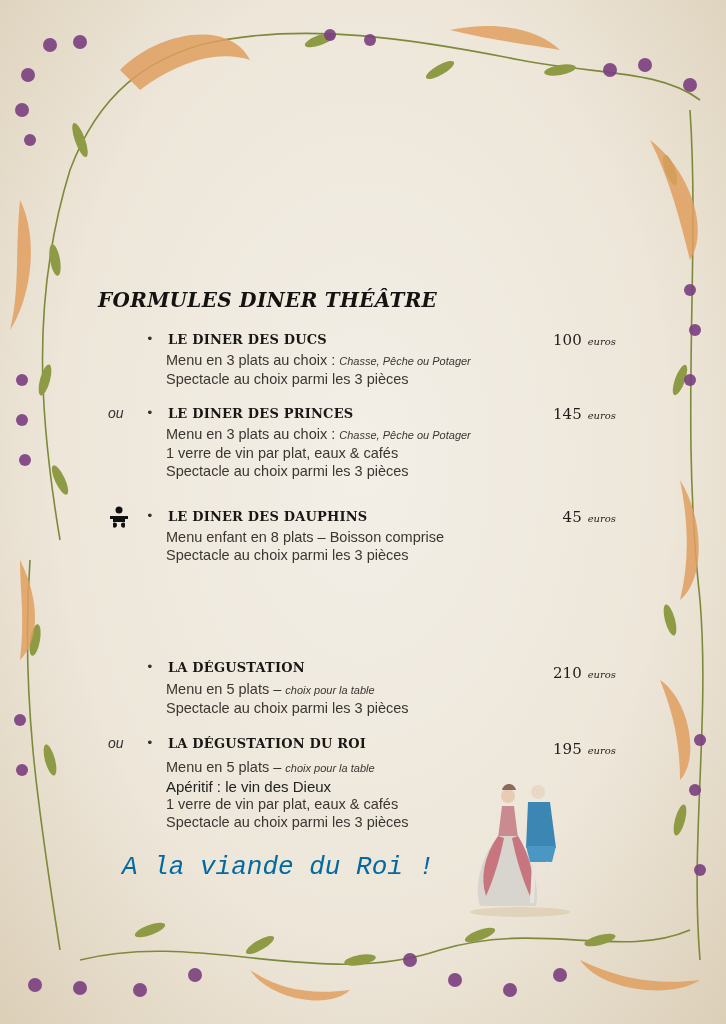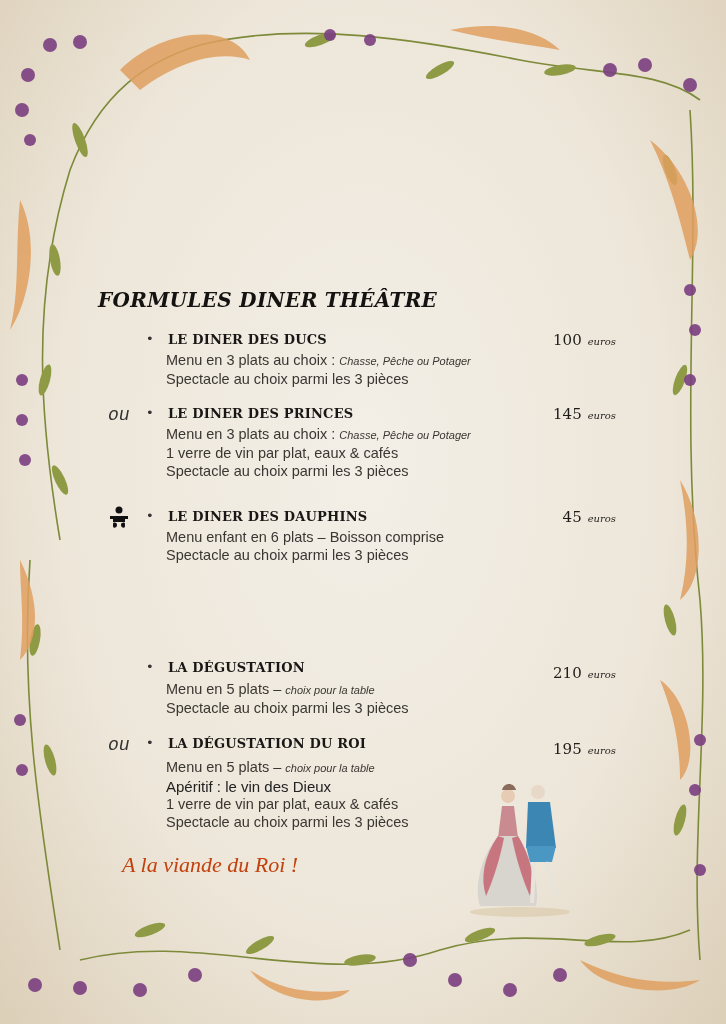--- a/index.html
+++ b/index.html
@@ -28,21 +28,21 @@
   }
   .section-title {
     position:absolute; left:98px;
     font-family:"DejaVu Serif", serif; font-weight:bold;
     font-size:20px; font-variant:small-caps; color:#151312;
     text-transform:uppercase; letter-spacing:0.3px;font-style:italic;
   }
   .item { position:absolute; left:108px; width:520px; }
   .item .prefix {
     position:absolute; left:0; top:0; width:30px;
-    font-family:Liberation Mono, monospace; font-style:italic; font-size:18px; color:#333;
+    font-family:Liberation Sans, sans-serif; font-style:italic; font-size:14px; color:#333;
   }
   .item .bullet { position:absolute; left:38px; top:0; font-size:13px; color:#333; }
   .item .name {
     position:absolute; left:60px; top:1px;
     font-family:"DejaVu Serif", serif; font-weight:bold; font-size:13px;
     text-transform:uppercase; color:#191715; letter-spacing:0.2px;
   }
   .item .price {
     position:absolute; right:12px; top:0;
     font-family:"DejaVu Serif", serif; font-size:15px; color:#1f1c1a;
@@ -51,21 +51,21 @@
   .item .lines { position:absolute; left:58px; top:20px; }
   .item .line {
     font-family:"Liberation Sans", sans-serif; font-size:14.5px; color:#3a3632;
     line-height:18px; white-space:nowrap;
   }
   .item .line .small { font-style:italic; font-size:11px; color:#3a3632; }
   .item .line.dark { color:#222; }
   .baby-icon { position:absolute; left:0; top:-2px; width:22px; height:26px; }
   .footer-script {
     position:absolute; left:122px; top:852px;
-    font-family:Liberation Serif, serif; font-style:italic; font-size:22px; color:#c2410c;
+    font-family:Liberation Mono, monospace; font-style:italic; font-size:26px; color:#0369a1;
   }
   .couple { position:absolute; left:460px; top:778px; width:120px; height:140px; }
 </style>
 </head>
 <body>
 
 <div class="page">
 
   <svg class="border-svg" viewBox="0 0 726 1024">
     <g fill="none" stroke="#7d8a3a" stroke-width="1.6">
@@ -169,21 +169,21 @@
   <div class="item" style="top:508px;">
     <svg class="baby-icon" viewBox="0 0 22 26">
       <circle cx="11" cy="4" r="3.5" fill="#111"></circle>
       <path d="M2 10 H20 V13 H17 V16 H5 V13 H2 Z" fill="#111"></path>
       <path d="M5 18 C5 16 9 16 9 19 C9 22 5 23 5 20 Z M17 18 C17 16 13 16 13 19 C13 22 17 23 17 20 Z" fill="#111"></path>
     </svg>
     <span class="bullet">•</span>
     <span class="name">Le Diner des Dauphins</span>
     <span class="price"><span>45</span><span class="cur">euros</span></span>
     <div class="lines">
-      <div class="line"><span>Menu enfant en 6 plats – Boisson comprise</span></div>
+      <div class="line"><span>Menu enfant en 8 plats – Boisson comprise</span></div>
       <div class="line"><span>Spectacle au choix parmi les 3 pièces</span></div>
     </div>
   </div>
 
 
   <div class="item" style="top:659px;">
     <span class="prefix"></span>
     <span class="bullet">•</span>
     <span class="name">La Dégustation</span>
     <span class="price" style="top:5px;"><span>210</span><span class="cur">euros</span></span>

